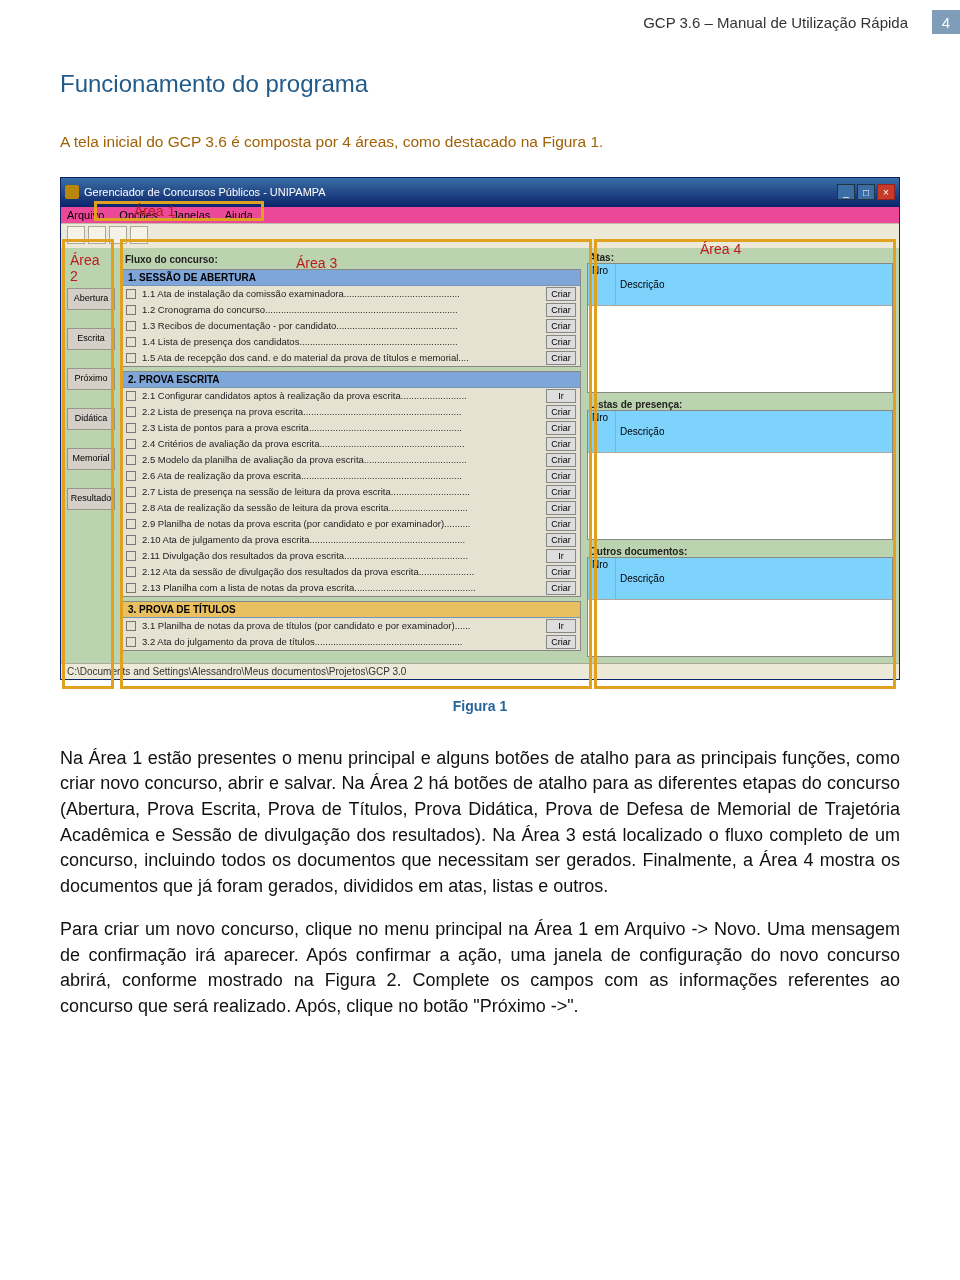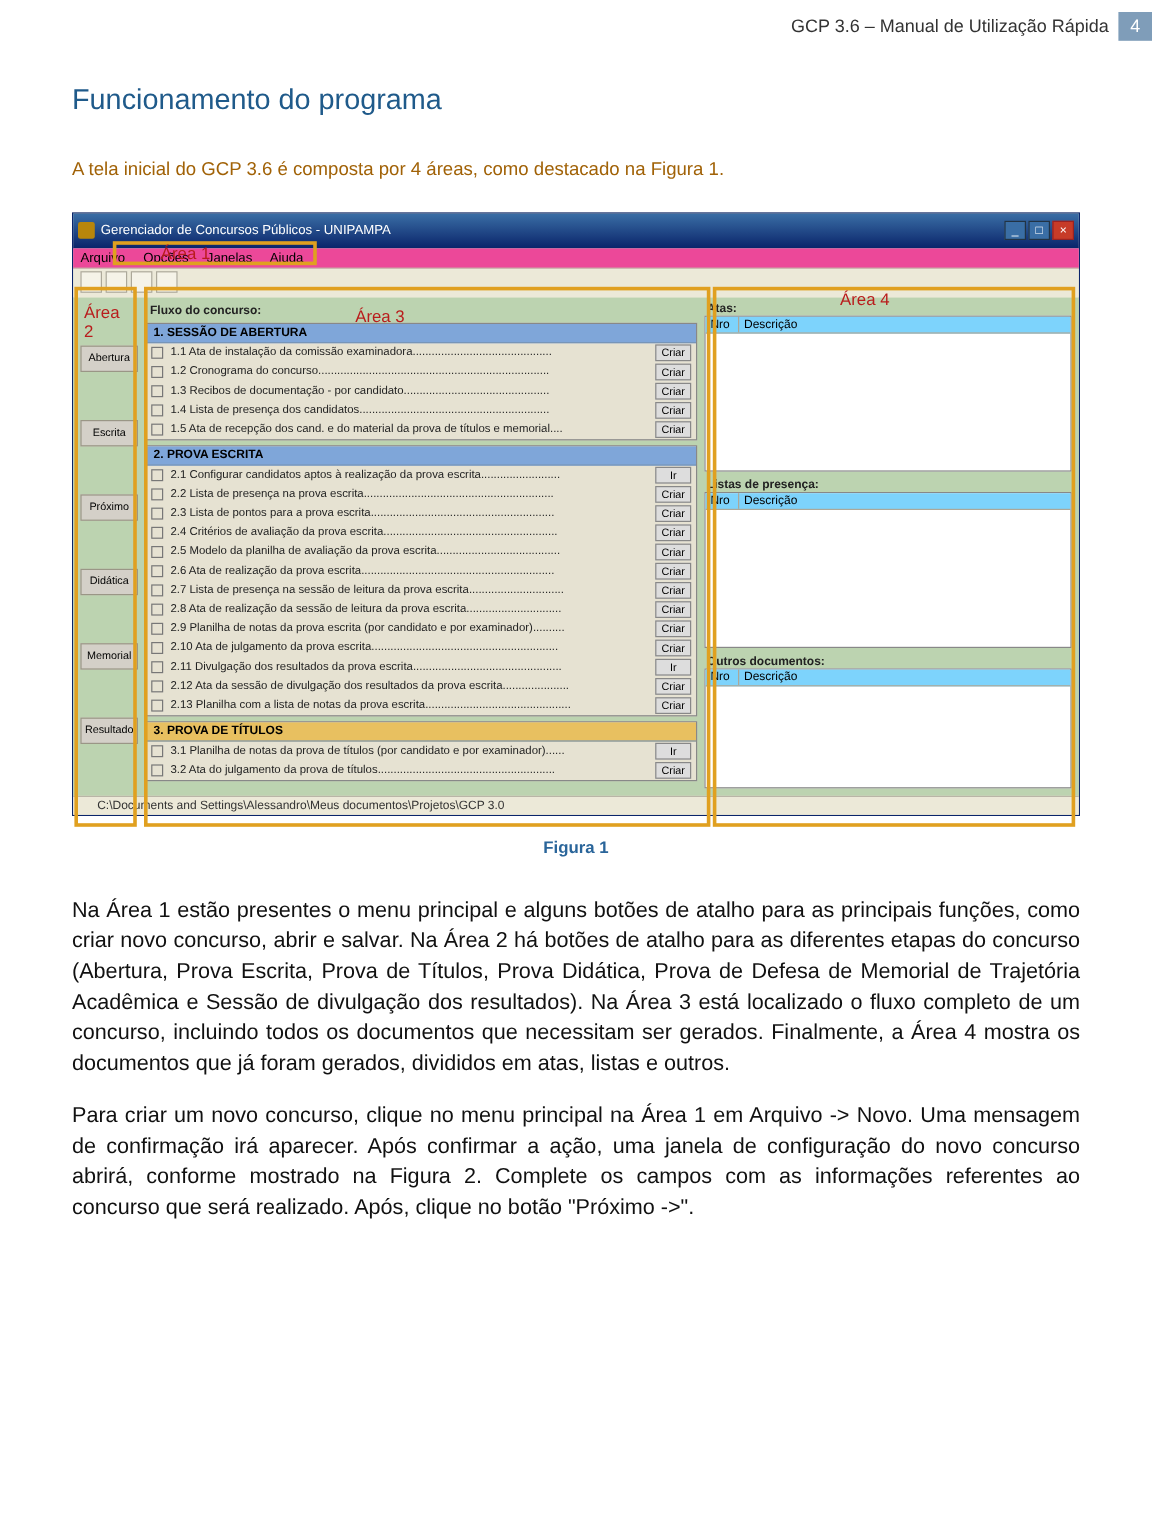--- a/index.html
+++ b/index.html
@@ -1,53 +1,53 @@
 <!DOCTYPE html>
 <html><head>
 <meta charset="utf-8">
 <style>
   * { box-sizing: border-box; margin: 0; padding: 0; }
   body { font-family: Arial, sans-serif; background: #fff; width: 960px; }
   .header-row { display: flex; justify-content: flex-end; align-items: center; padding: 10px 0 6px 0; }
-  .header-title { font-family: Arial, sans-serif; font-size: 15px; color: #333; margin-right: 8px; }
+  .header-title { font-family: Arial, sans-serif; font-size: 15px; color: #333; margin-right: 24px; }
   .page-badge { background: #7f9db9; color: #fff; width: 28px; height: 24px; display: inline-flex; align-items: center; justify-content: center; font-size: 15px; }
   .page-body { padding: 0 60px 0 60px; }
   .section-title { color: #1f5a8a; font-family: "Trebuchet MS", Arial, sans-serif; font-size: 24px; font-weight: 400; margin: 30px 0 34px 0; }
   .intro-text { font-size: 15.5px; color: #a16207; margin-bottom: 24px; line-height: 1.35; }
   .screenshot-wrap { position: relative; width: 840px; margin: 0 auto 10px auto; }
   
   .winxp { border: 1px solid #0a246a; background: #ece9d8; font-family: Tahoma, Arial, sans-serif; font-size: 11px; }
   .titlebar { height: 29px; background: linear-gradient(#3a6ea5,#0a246a); color: #fff; display: flex; align-items: center; padding: 0 4px; }
   .tb-icon { width: 14px; height: 14px; background: #b8860b; border-radius: 2px; margin-right: 5px; }
   .titlebar-text { flex: 1; font-size: 11px; white-space: nowrap; overflow: hidden; }
   .tb-btn { width: 18px; height: 16px; margin-left: 2px; background: #c73b28; border: 1px solid #922; display: inline-flex; align-items: center; justify-content: center; color: #fff; font-size: 10px; }
   .tb-btn.min, .tb-btn.max { background: #3a6ea5; border-color: #234; }
   .menubar { background: #ec4899; padding: 2px 6px; border-bottom: 1px solid #c0bca8; }
   .menubar span { margin-right: 12px; font-size: 11px; cursor: default; }
   .toolbar { background: #ece9d8; padding: 2px 6px 4px 6px; display: flex; gap: 3px; }
   .tool-btn { width: 18px; height: 18px; border: 1px solid #aca899; background: #f5f3e8; display: inline-block; }
   .workarea { display: flex; background: #bcd3b0; padding: 4px 6px 6px 6px; gap: 6px; position: relative; }
-  .sidetabs { width: 48px; display: flex; flex-direction: column; gap: 40px; padding-top: 36px; }
+  .sidetabs { width: 48px; display: flex; flex-direction: column; gap: 18px; padding-top: 36px; }
   .side-tab { height: 22px; background: #d4d0c8; border: 1px solid #9a9686; font-size: 9px; display:flex; align-items:center; justify-content:center; text-align:center; line-height:1; }
   .center-col { width: 460px; }
   .fluxo-label { font-size: 10px; font-weight: bold; margin: 2px 0 4px 4px; color: #222; }
   .section-box { border: 1px solid #888; background: #e6e2d2; margin-bottom: 4px; }
   .sect-header { background: #7fa6d9; color: #000; font-size: 10px; font-weight: bold; padding: 2px 6px; border-bottom: 1px solid #7795b8; }
   .sect-header.yel { background: #e8c060; }
   .sect-row { display: flex; align-items: center; padding: 1px 4px; height: 16px; }
   .chk { width: 10px; height: 10px; border: 1px solid #777; margin-right: 6px; flex: none; }
   .row-text { flex: 1; font-size: 9.5px; color: #222; white-space: nowrap; overflow: hidden; text-overflow: clip; }
   .row-btn { width: 30px; height: 14px; border: 1px solid #888; background: #ddd; font-size: 9px; display:flex; align-items:center; justify-content:center; margin-left: 4px; }
   .right-col { flex: 1; display: flex; flex-direction: column; gap: 6px; padding-top: 0px; }
   .list-panel { background: #fff; border: 1px solid #888; min-height: 130px; font-size: 10px; }
   .list-label { font-size: 10px; font-weight: bold; padding-left: 2px; color:#222; }
   .list-head { display: flex; background: #7dd3fc; border-bottom: 1px solid #aca899; font-size: 10px; }
   .lh-nro { width: 28px; padding: 1px 4px; border-right: 1px solid #aca899; }
-  .lh-desc { flex: 1; padding: 1px 4px; }
-  .statusbar { background: #ece9d8; border-top: 1px solid #aca899; font-size: 10px; padding: 2px 20px; color: #333; }
+  .lh-desc { flex: 1; padding: 15px 4px; }
+  .statusbar { background: #ece9d8; border-top: 1px solid #aca899; font-size: 10px; padding: 2px 6px; color: #333; }
   
   .overlay { position: absolute; border: 3px solid #e0a020; pointer-events: none; }
   .ov-label { position: absolute; color: #b91c1c; font-size: 14px; font-family: Arial; pointer-events:none; }
   .caption { text-align: center; color: #2a659a; font-weight: bold; font-size: 14px; margin: 18px 0 32px 0; }
   .body-para { font-size: 18px; color: #111; line-height: 1.42; text-align: justify; margin-bottom: 18px; }
 </style>
 </head>
 <body>
 
 <div class="header-row">

